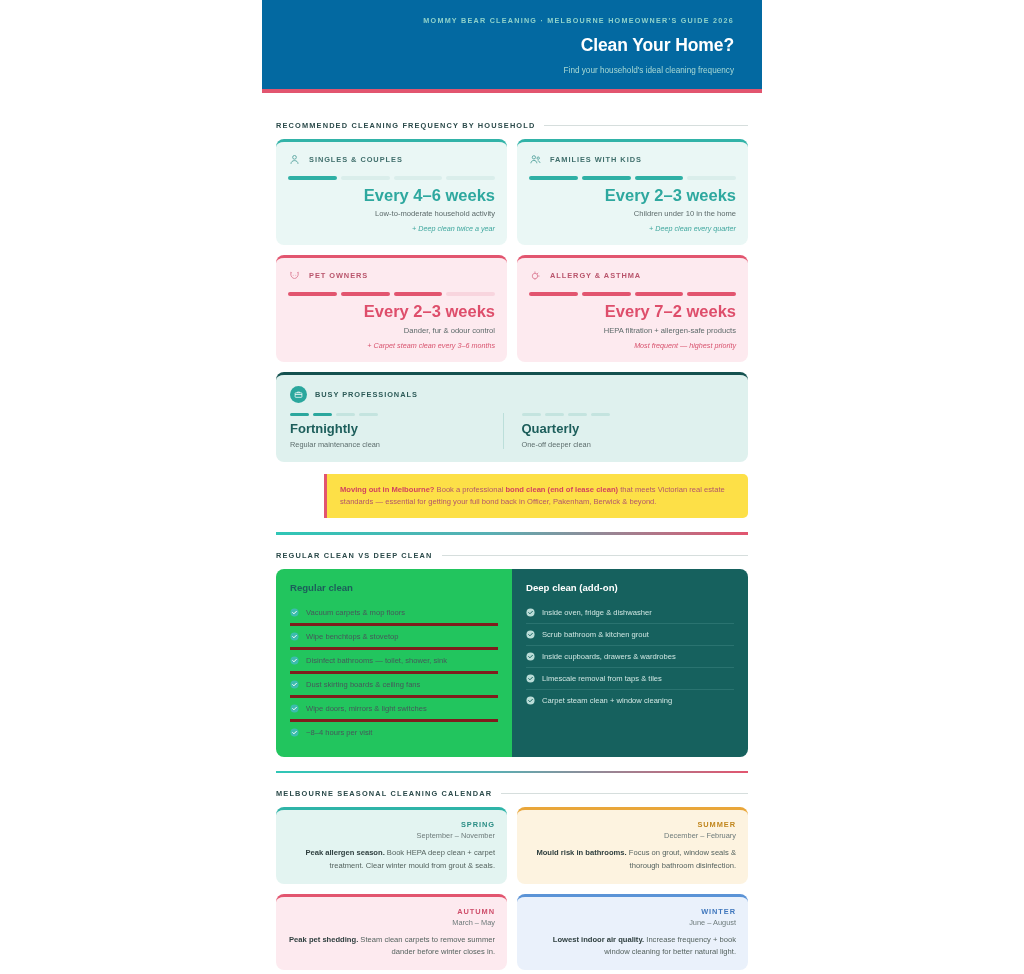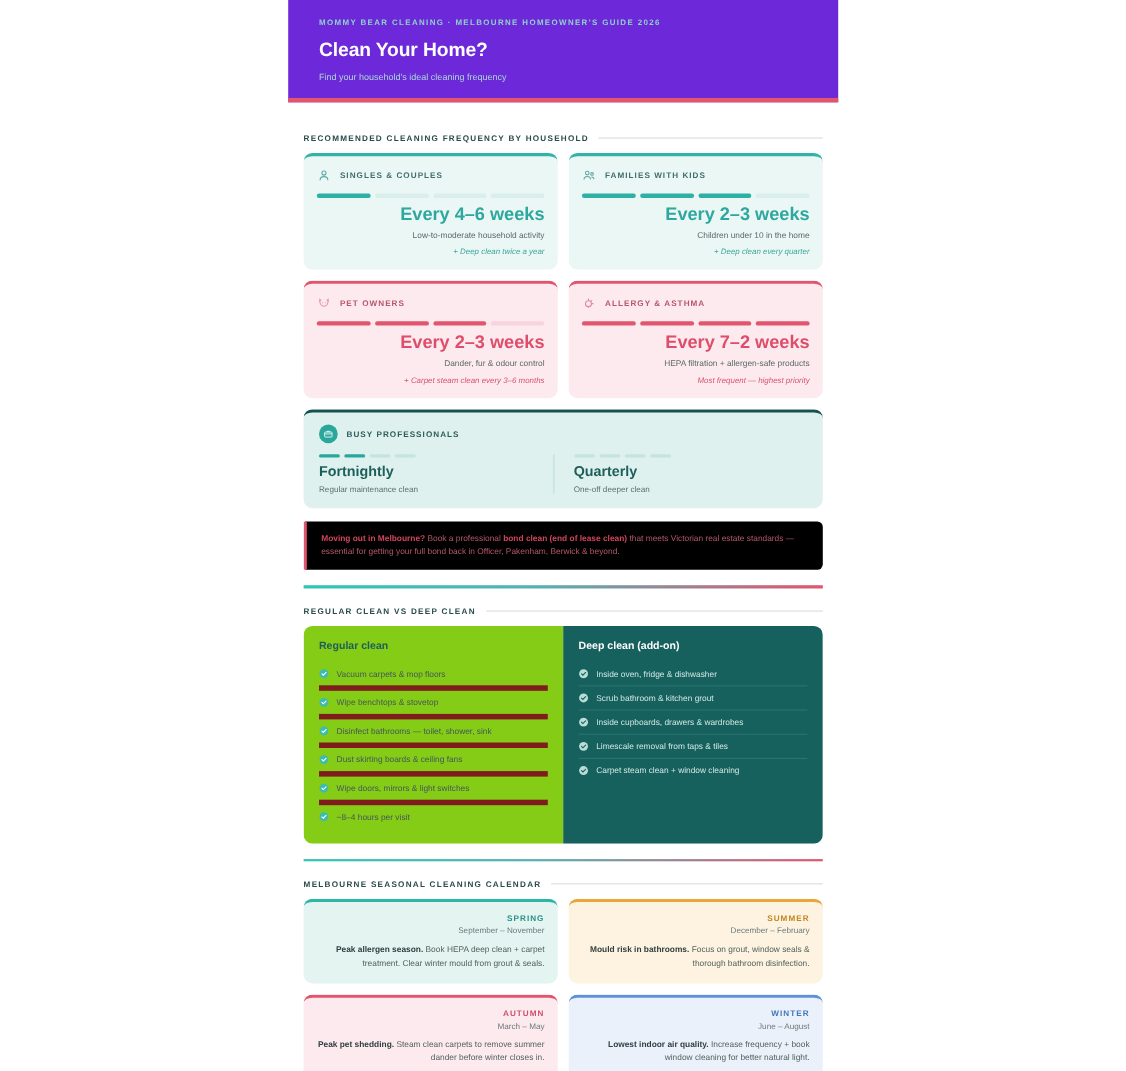--- a/index.html
+++ b/index.html
@@ -10,22 +10,22 @@
     -webkit-font-smoothing: antialiased;
   }
   .page { width: 1024px; height: 974px; position: relative; }
   .sheet {
     position: absolute; left: 262px; top: 0; width: 500px; min-height: 974px;
     background: #ffffff;
   }
 
   
   .header {
-    background: #6d28d9; padding: 16px 28px 14px;
-    border-bottom: 4px solid #e2556f; text-align: left;
+    background: #0369a1; padding: 16px 28px 14px;
+    border-bottom: 4px solid #e2556f; text-align: right;
   }
   .eyebrow {
     color: #8fd2cb; font-size: 7.2px; font-weight: bold;
     letter-spacing: 1.25px; margin-bottom: 9px;
   }
   .headline {
     color: #ffffff; font-size: 17.5px; font-weight: bold;
     line-height: 1.32; letter-spacing: -.1px;
   }
   .subhead { color: #a8d9d4; font-size: 8.2px; margin-top: 9px; }
@@ -87,45 +87,45 @@
   .wc-col { flex: 1; }
   .wc-col.second { padding-left: 18px; border-left: 1px solid #bcdfda; }
   .mini-meter { display: flex; gap: 4px; width: 88px; margin-bottom: 5px; }
   .mini-meter .seg { background: #c4e4df; }
   .mini-meter .seg.on { background: #2aa79d; }
   .wc-value { font-size: 13px; font-weight: bold; color: #1d5e5b; line-height: 1.2; }
   .wc-sub { font-size: 7.4px; color: #5d6e6d; margin-top: 3px; }
 
   
   .callout {
-    background: #000000; border-left: 3px solid #e2556f;
+    background: #fde047; border-left: 3px solid #e2556f;
     border-radius: 0 5px 5px 0; padding: 10px 13px;
-    font-size: 7.6px; line-height: 1.62; color: #b2566a;
+    font-size: 7.6px; line-height: 1.62; color: #b2566a; margin-left: 48px;
   }
   .callout b { color: #d2435f; }
 
   
   .divider {
     height: 2.5px; margin: 14px 0 0;
     background: linear-gradient(90deg, #2fc6b6 0%, #57b0b4 45%, #e2556f 100%);
   }
 
   
   .compare { display: flex; gap: 0; border-radius: 8px; overflow: hidden; }
   .cpanel { flex: 1; padding: 13px 14px 14px; }
-  .cpanel.light { background: #84cc16; }
+  .cpanel.light { background: #22c55e; }
   .cpanel.dark { background: #16615e; }
   .cpanel h3 { font-size: 9.6px; font-weight: bold; margin-bottom: 9px; }
   .light h3 { color: #1d5e5b; }
   .dark h3 { color: #ffffff; }
   .citem {
     display: flex; align-items: center; gap: 7px;
     font-size: 7.6px; padding: 6px 0;
   }
-  .light .citem { color: #46585a; border-bottom: 5px solid #7f1d1d; }
+  .light .citem { color: #46585a; border-bottom: 3px solid #7f1d1d; }
   .dark .citem { color: #cfe6e2; border-bottom: 1px solid #2a7370; }
   .citem:last-child { border-bottom: none; }
   .check { width: 9px; height: 9px; flex: none; }
 
   
   .scard { flex: 1; border-radius: 8px; padding: 10px 12px 12px; }
   .scard .sname {
     font-size: 7.4px; font-weight: bold; letter-spacing: .95px;
   }
   .scard .smonths { font-size: 7.4px; color: #6d7a7a; margin-top: 2px; }

